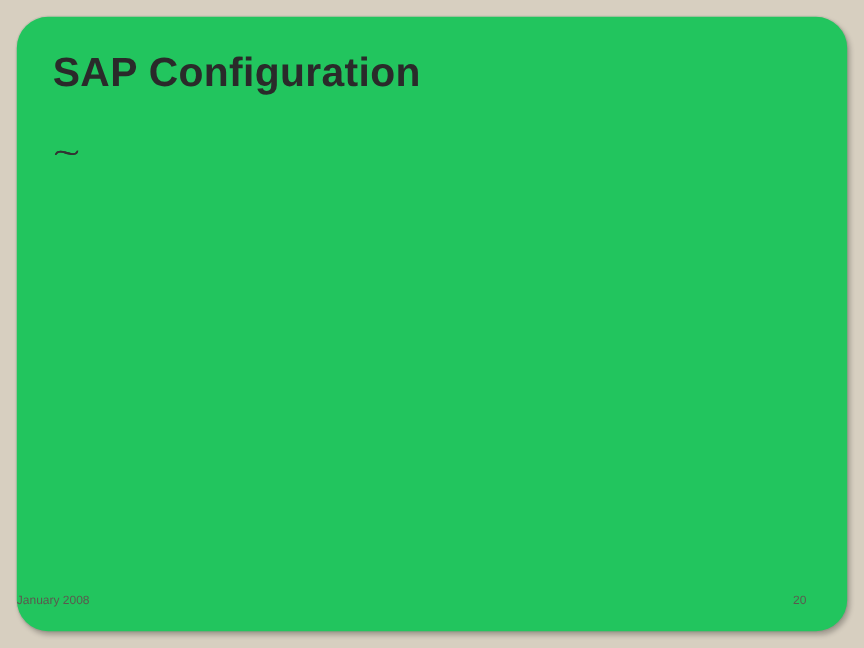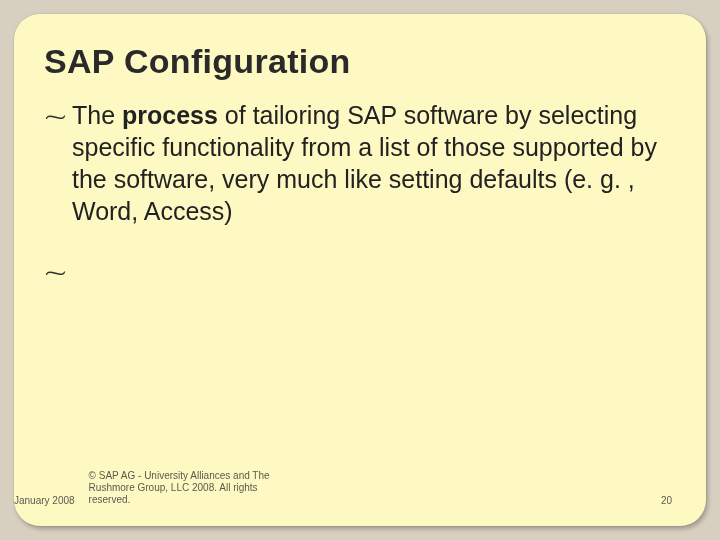--- a/index.html
+++ b/index.html
@@ -14,21 +14,21 @@
     width: 720px;
     height: 540px;
     background: #d7cfc0;
     position: relative;
     box-sizing: border-box;
     padding: 14px;
   }
   .slide-inner {
     width: 100%;
     height: 100%;
-    background: #fef9c3;
+    background: #22c55e;
     border-radius: 26px;
     box-shadow: 0 0 0 1px rgba(0,0,0,0.05), 2px 3px 4px rgba(0,0,0,0.25);
     box-sizing: border-box;
     padding: 24px 30px 20px 30px;
     position: relative;
     color: #222;
   }
   .title {
     font-size: 34px;
     font-weight: bold;
@@ -86,27 +86,25 @@
 <body>
 
 <div class="slide-outer">
   <div class="slide-inner">
 
     <div class="title">SAP Configuration</div>
 
     <div class="bullets">
       <div class="bullet">
         <span class="glyph">⁓</span>
-        <span><span>The </span><span class="b">process</span><span> of tailoring SAP software by selecting specific functionality from a list of those supported by the software, very much like setting defaults (e. g. , Word, Access)</span></span>
       </div>
       <div class="bullet">
         <span class="glyph">⁓</span>
       </div>
     </div>
 
     <div class="footer">
       <div class="date">January 2008</div>
-      <div class="copy">© SAP AG - University Alliances and The Rushmore Group, LLC 2008. All rights reserved.</div>
       <div class="pagenum">20</div>
     </div>
 
   </div>
 </div>
 
 </body></html>

